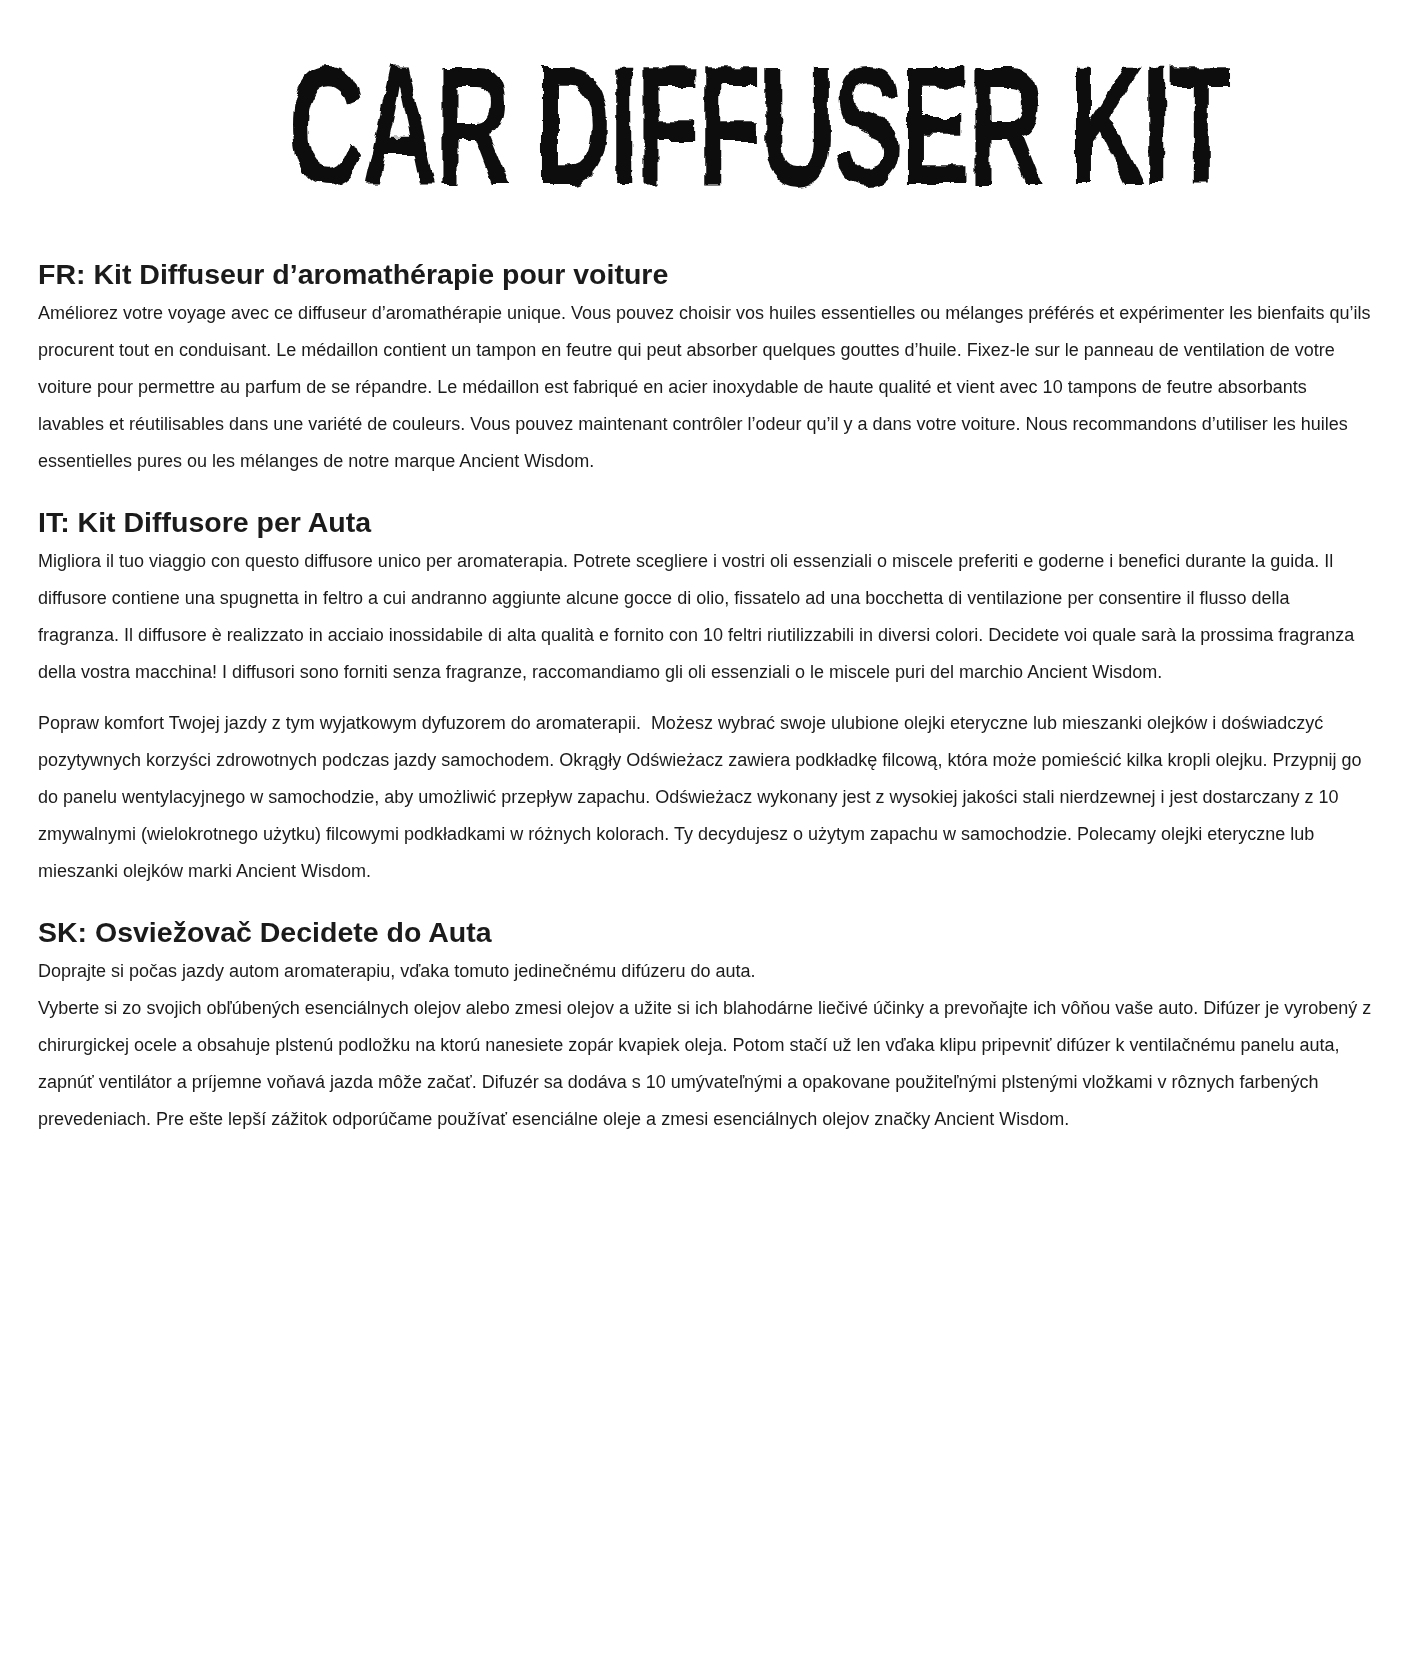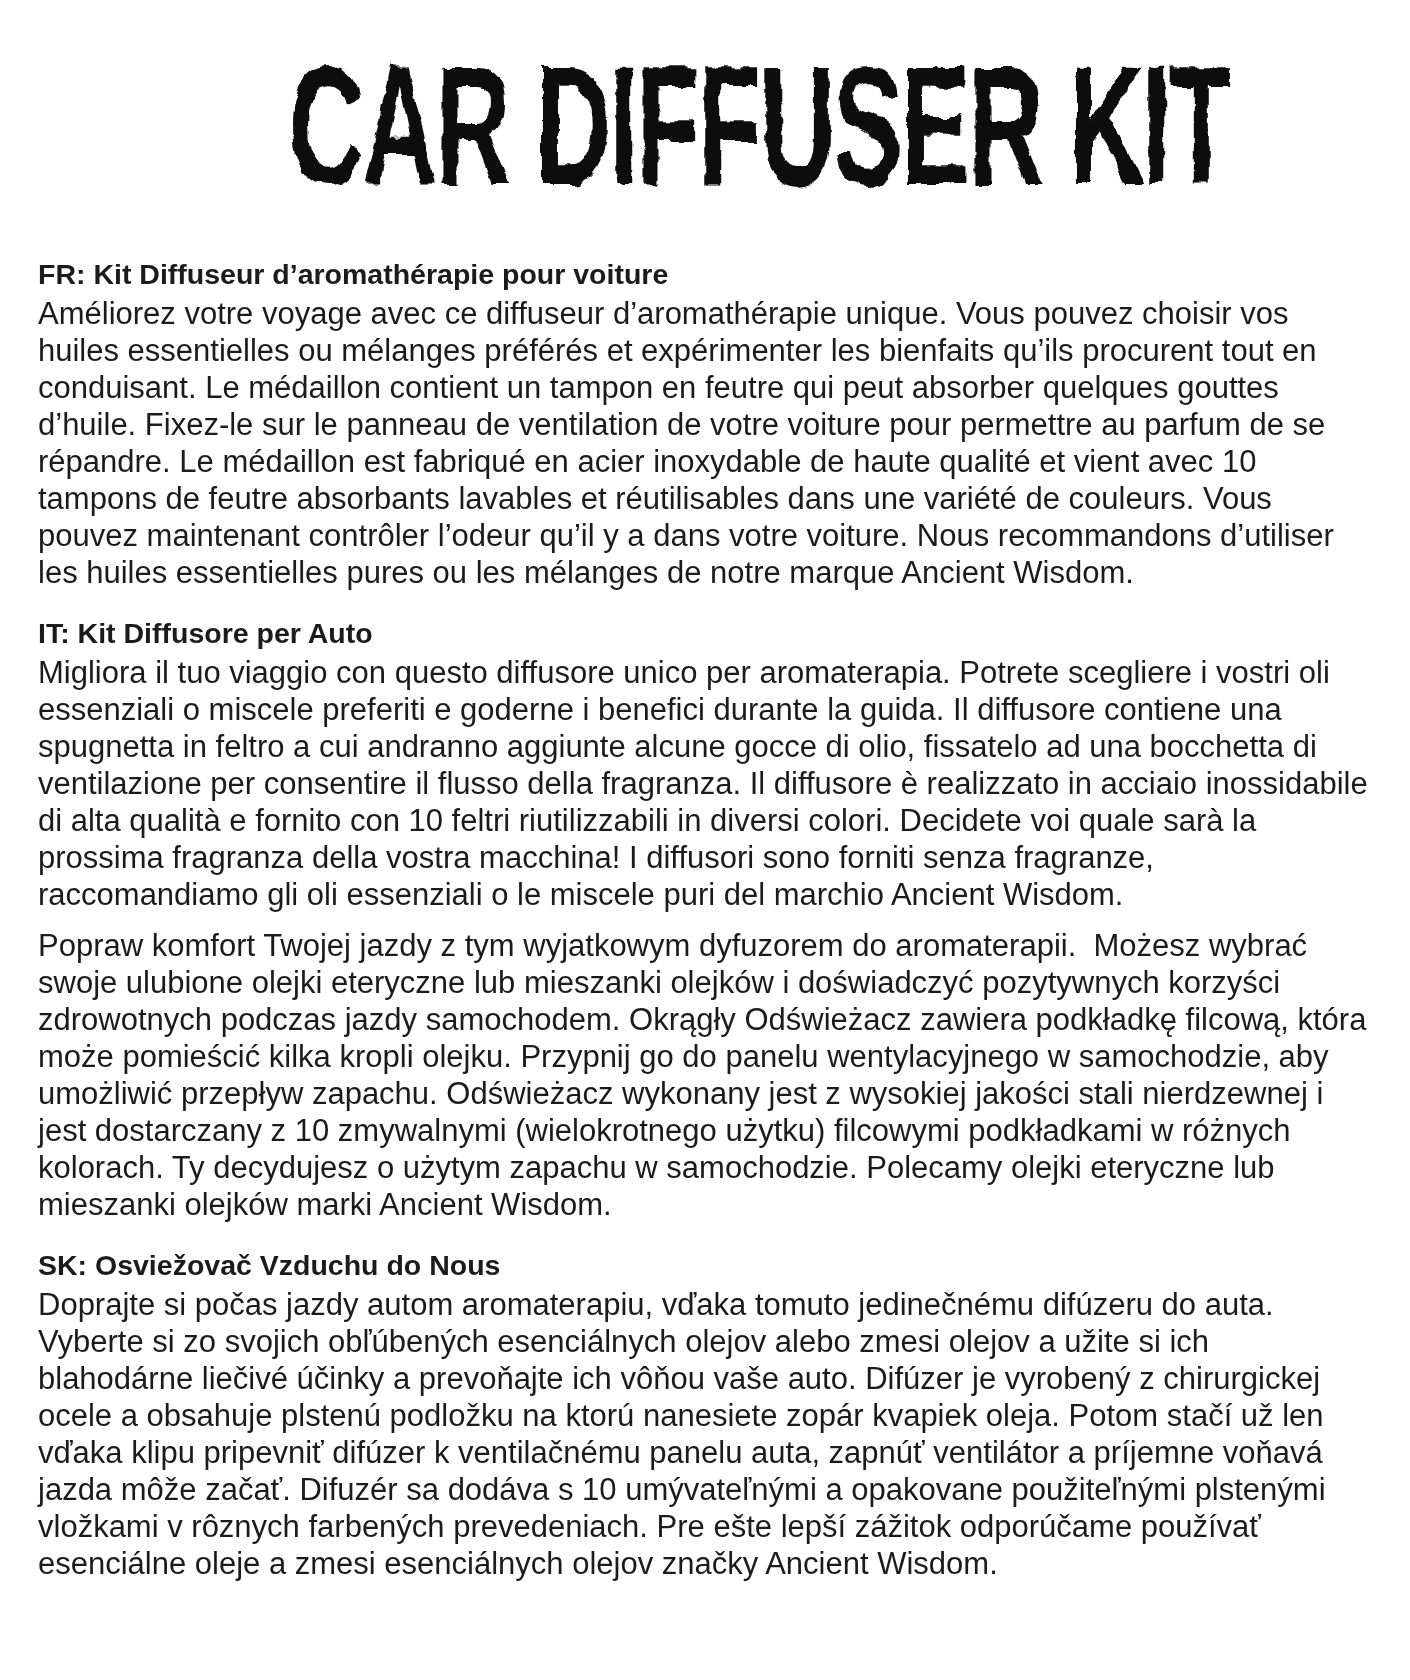--- a/index.html
+++ b/index.html
@@ -41,21 +41,21 @@
   .lang-section { margin: 0 0 14px 0; }
   .sec-heading {
     margin: 24px 0 2px 0;
     font-size: 28.5px;
     line-height: 37px;
     font-weight: bold;
     color: #1b1b1b;
   }
   .sec-body {
     margin: 0;
-    font-size: 31px;
+    font-size: 18px;
     line-height: 37px;
     font-weight: normal;
     color: #1b1b1b;
     white-space: pre-wrap;
   }
 </style>
 </head>
 <body>
 
 <svg width="0" height="0" style="position:absolute" aria-hidden="true">
@@ -72,28 +72,28 @@
   </div>
 
   <div class="content">
 
     <section class="lang-section">
       <h2 class="sec-heading">FR: Kit Diffuseur d’aromathérapie pour voiture</h2>
       <p class="sec-body">Améliorez votre voyage avec ce diffuseur d’aromathérapie unique. Vous pouvez choisir vos huiles essentielles ou mélanges préférés et expérimenter les bienfaits qu’ils procurent tout en conduisant. Le médaillon contient un tampon en feutre qui peut absorber quelques gouttes d’huile. Fixez-le sur le panneau de ventilation de votre voiture pour permettre au parfum de se répandre. Le médaillon est fabriqué en acier inoxydable de haute qualité et vient avec 10 tampons de feutre absorbants lavables et réutilisables dans une variété de couleurs. Vous pouvez maintenant contrôler l’odeur qu’il y a dans votre voiture. Nous recommandons d’utiliser les huiles essentielles pures ou les mélanges de notre marque Ancient Wisdom.</p>
     </section>
 
     <section class="lang-section">
-      <h2 class="sec-heading">IT: Kit Diffusore per Auto</h2>
+      <h2 class="sec-heading">IT: Kit Diffusore per Auta</h2>
       <p class="sec-body">Migliora il tuo viaggio con questo diffusore unico per aromaterapia. Potrete scegliere i vostri oli essenziali o miscele preferiti e goderne i benefici durante la guida. Il diffusore contiene una spugnetta in feltro a cui andranno aggiunte alcune gocce di olio, fissatelo ad una bocchetta di ventilazione per consentire il flusso della fragranza. Il diffusore è realizzato in acciaio inossidabile di alta qualità e fornito con 10 feltri riutilizzabili in diversi colori. Decidete voi quale sarà la prossima fragranza della vostra macchina! I diffusori sono forniti senza fragranze, raccomandiamo gli oli essenziali o le miscele puri del marchio Ancient Wisdom.</p>
     </section>
 
     <section class="lang-section">
       <p class="sec-body">Popraw komfort Twojej jazdy z tym wyjatkowym dyfuzorem do aromaterapii.  Możesz wybrać swoje ulubione olejki eteryczne lub mieszanki olejków i doświadczyć pozytywnych korzyści zdrowotnych podczas jazdy samochodem. Okrągły Odświeżacz zawiera podkładkę filcową, która może pomieścić kilka kropli olejku. Przypnij go do panelu wentylacyjnego w samochodzie, aby umożliwić przepływ zapachu. Odświeżacz wykonany jest z wysokiej jakości stali nierdzewnej i jest dostarczany z 10 zmywalnymi (wielokrotnego użytku) filcowymi podkładkami w różnych kolorach. Ty decydujesz o użytym zapachu w samochodzie. Polecamy olejki eteryczne lub mieszanki olejków marki Ancient Wisdom.</p>
     </section>
 
     <section class="lang-section">
-      <h2 class="sec-heading">SK: Osviežovač Vzduchu do Nous</h2>
+      <h2 class="sec-heading">SK: Osviežovač Decidete do Auta</h2>
       <p class="sec-body">Doprajte si počas jazdy autom aromaterapiu, vďaka tomuto jedinečnému difúzeru do auta.
 Vyberte si zo svojich obľúbených esenciálnych olejov alebo zmesi olejov a užite si ich blahodárne liečivé účinky a prevoňajte ich vôňou vaše auto. Difúzer je vyrobený z chirurgickej ocele a obsahuje plstenú podložku na ktorú nanesiete zopár kvapiek oleja. Potom stačí už len vďaka klipu pripevniť difúzer k ventilačnému panelu auta, zapnúť ventilátor a príjemne voňavá jazda môže začať. Difuzér sa dodáva s 10 umývateľnými a opakovane použiteľnými plstenými vložkami v rôznych farbených prevedeniach. Pre ešte lepší zážitok odporúčame používať esenciálne oleje a zmesi esenciálnych olejov značky Ancient Wisdom.</p>
     </section>
 
   </div>
 </div>
 
 </body></html>

